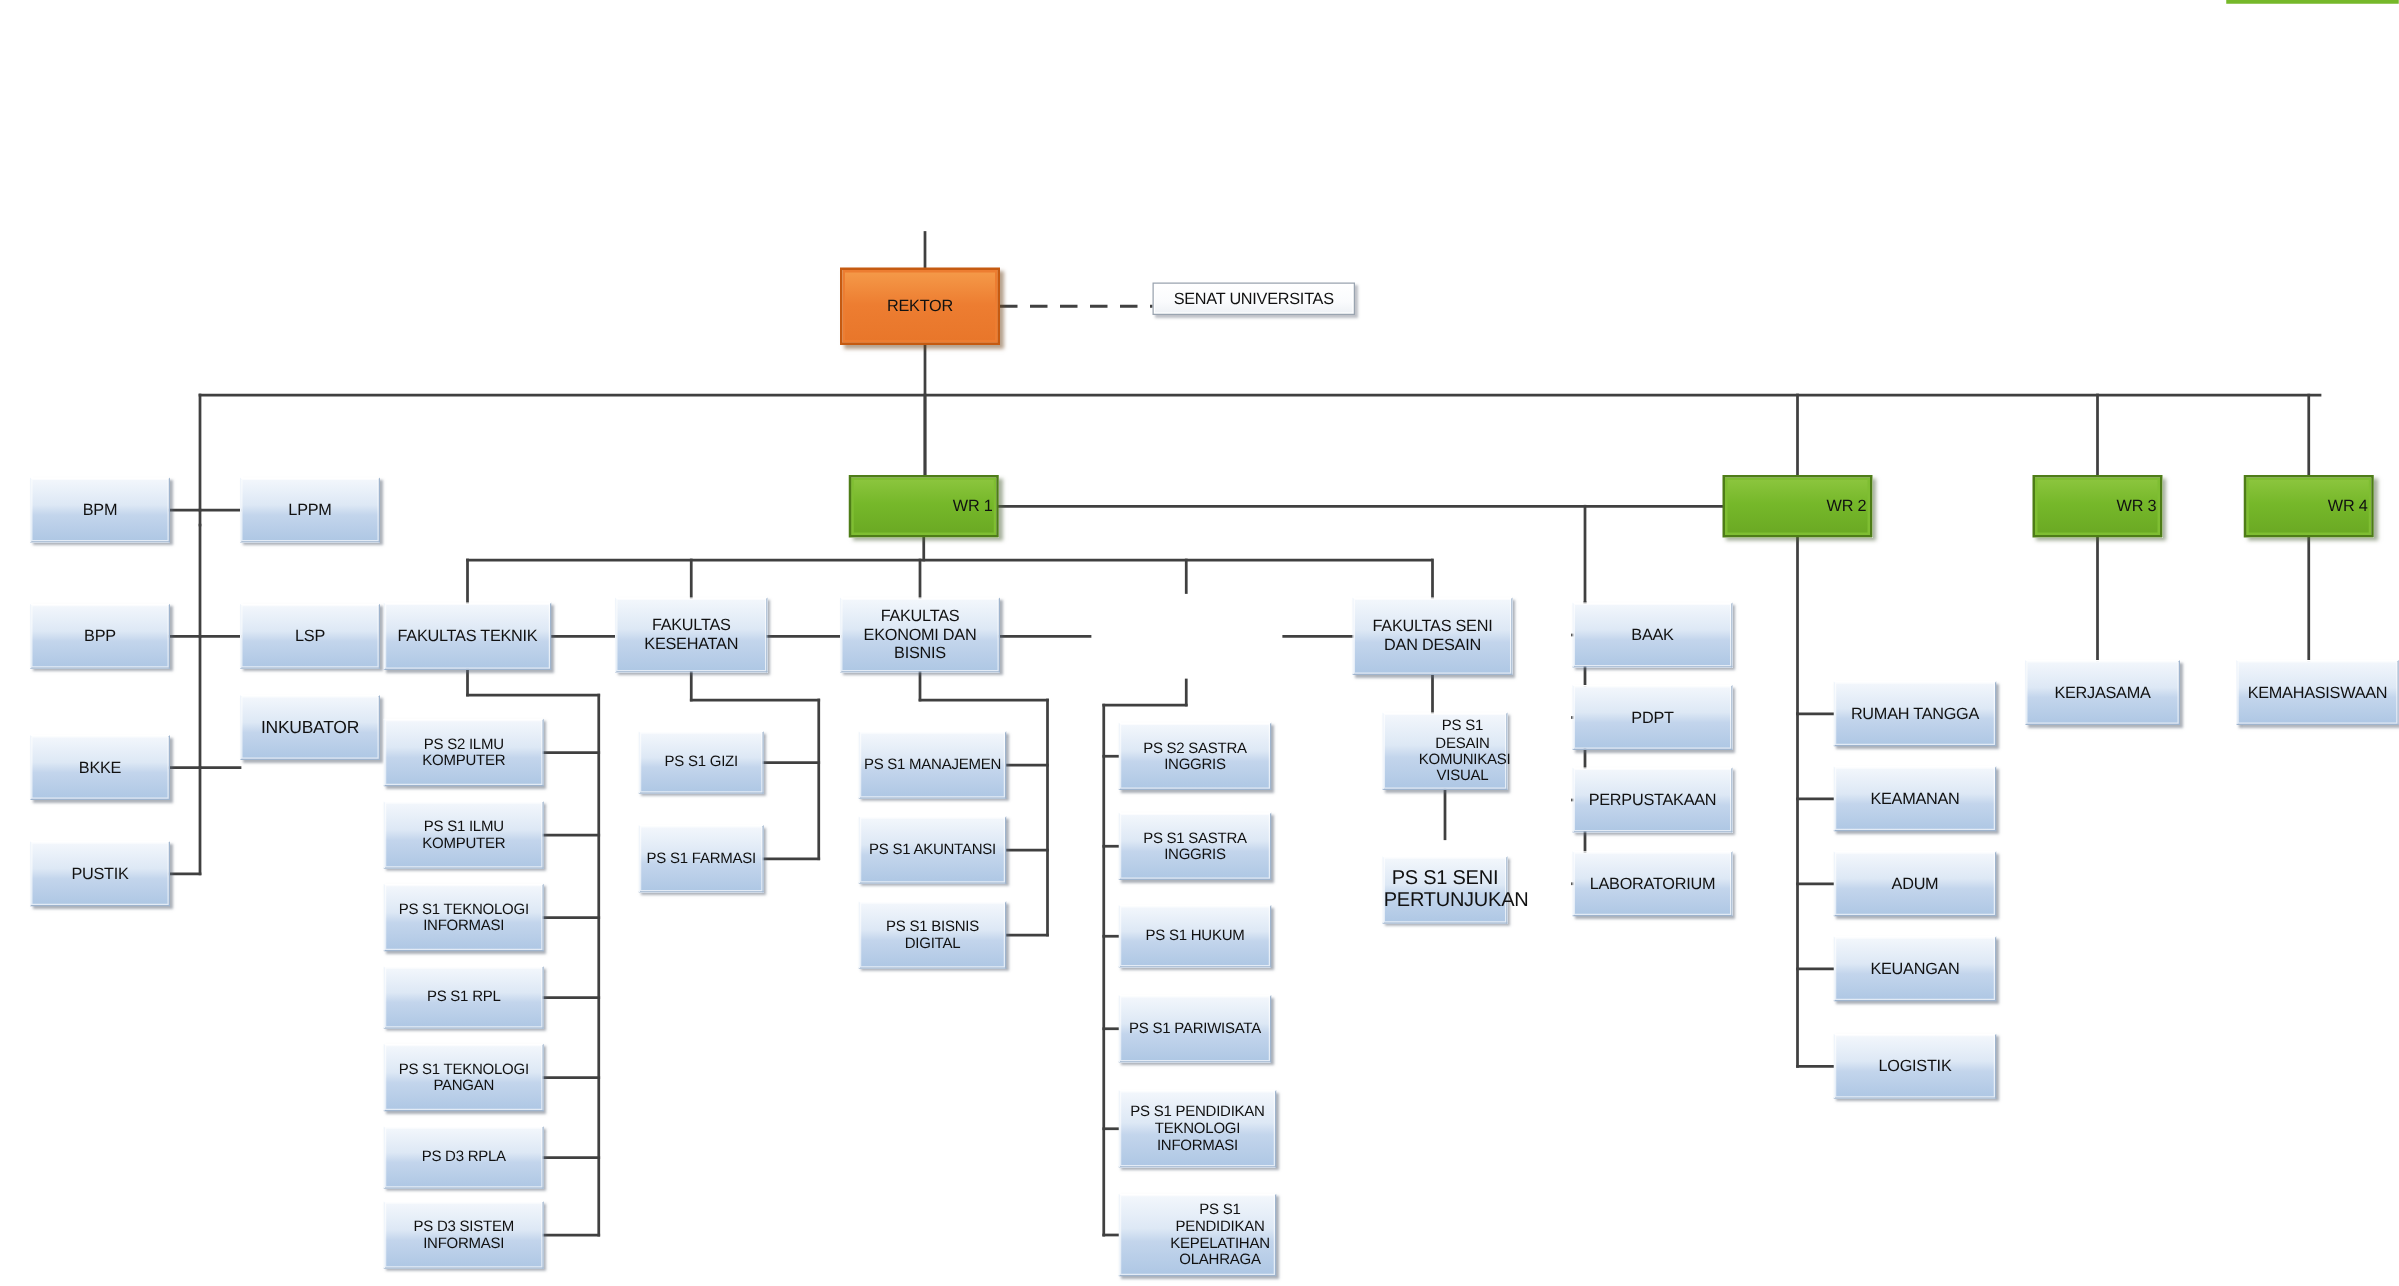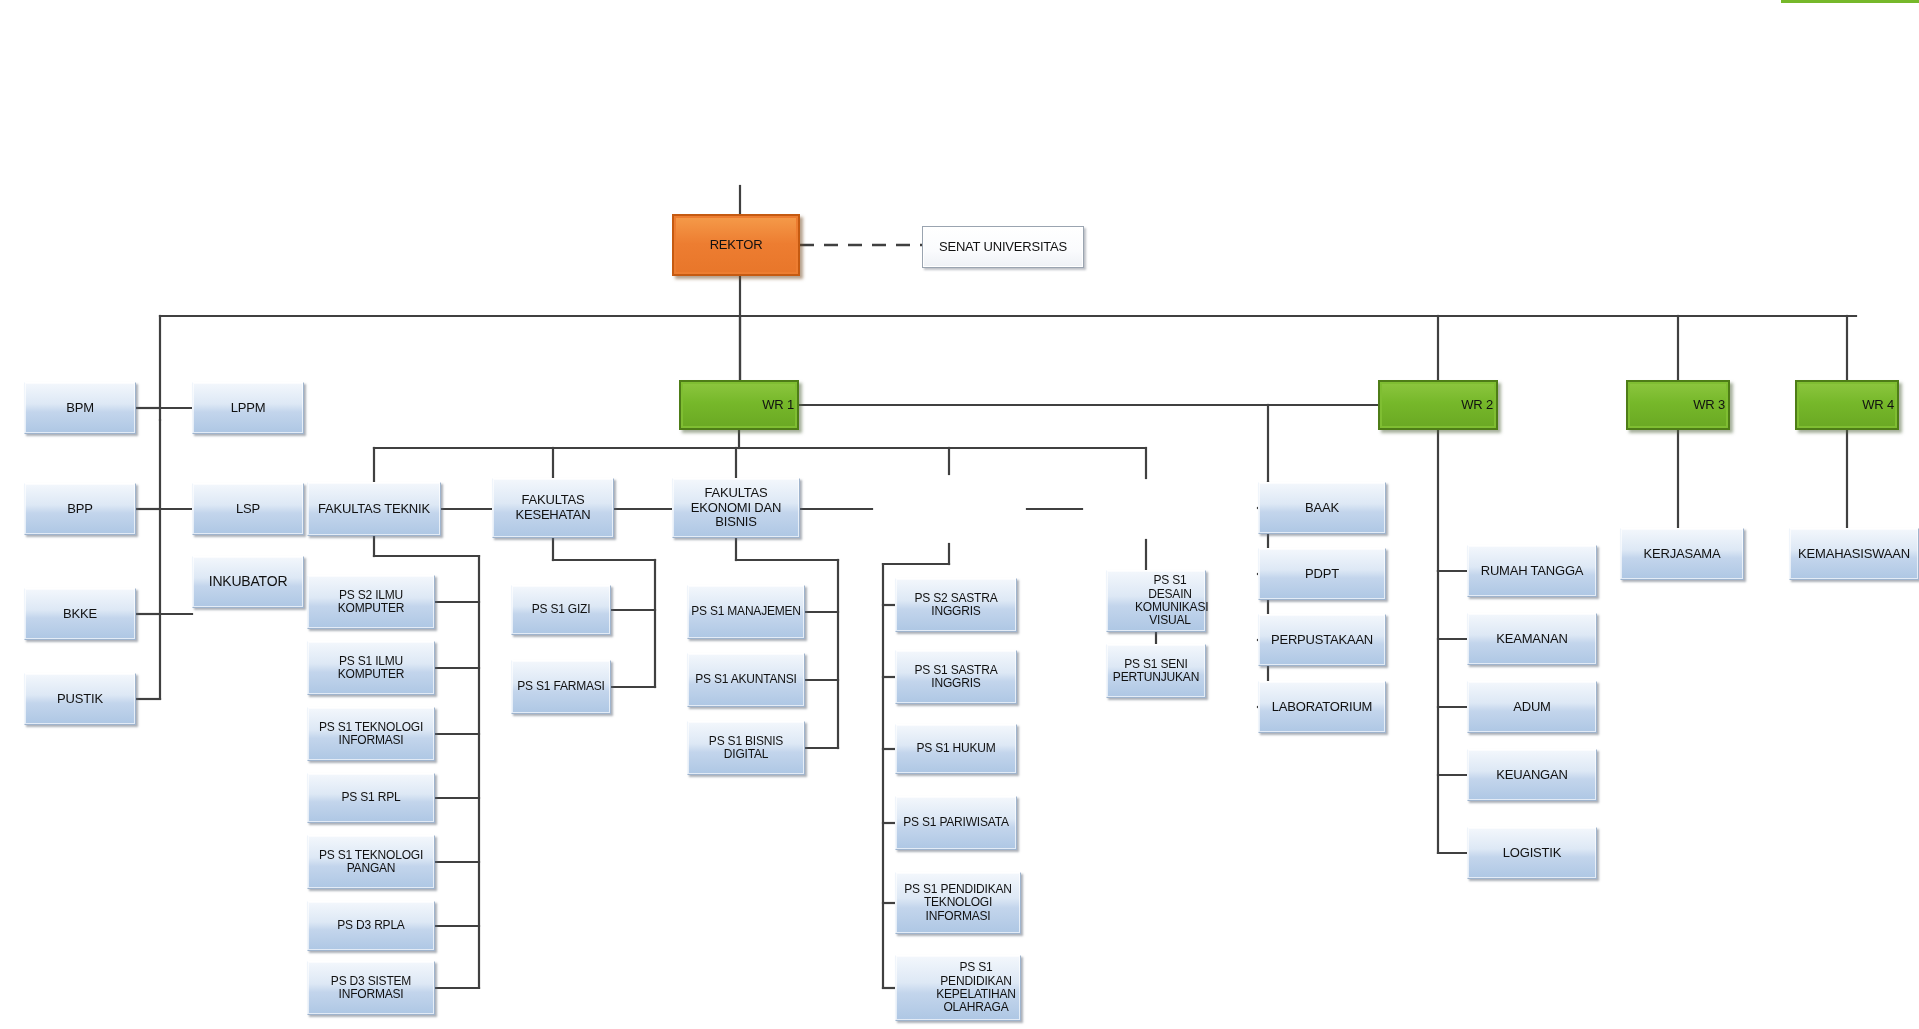--- a/index.html
+++ b/index.html
@@ -185,21 +185,21 @@
       <path d="M 1438 571 L 1438 853" stroke="#404040" stroke-width="2.2" fill="none" stroke-linecap="square"></path>
       <path d="M 1678 430 L 1678 528" stroke="#404040" stroke-width="2.2" fill="none" stroke-linecap="square"></path>
       <path d="M 1847 430 L 1847 528" stroke="#404040" stroke-width="2.2" fill="none" stroke-linecap="square"></path>
       <path d="M 800 245 L 922 245" stroke="#404040" stroke-width="2.4" fill="none" stroke-dasharray="14 10"></path>
     </svg>
 
   <div id="node-layer">
       <div class="node style-orange" style="left: 672px; top: 214px; width: 128px; height: 62px; font-size: 13px;">
         <span class="node-text">REKTOR</span>
       </div>
-      <div class="node style-white" style="left: 922px; top: 226px; width: 162px; height: 42px; font-size: 13px;">
+      <div class="node style-white" style="left: 922px; top: 226px; width: 162px; height: 26px; font-size: 13px;">
         <span class="node-text">SENAT UNIVERSITAS</span>
       </div>
       <div class="node style-green" style="left: 679px; top: 380px; width: 120px; height: 50px; font-size: 13px;">
         <span class="node-text">WR 1</span>
       </div>
       <div class="node style-green" style="left: 1378px; top: 380px; width: 120px; height: 50px; font-size: 13px;">
         <span class="node-text">WR 2</span>
       </div>
       <div class="node style-green" style="left: 1626px; top: 380px; width: 104px; height: 50px; font-size: 13px;">
         <span class="node-text">WR 3</span>
@@ -230,20 +230,23 @@
       </div>
       <div class="node style-light" style="left: 307px; top: 482px; width: 134px; height: 54px; font-size: 13px;">
         <span class="node-text">FAKULTAS TEKNIK</span>
       </div>
       <div class="node style-light" style="left: 492px; top: 478px; width: 122px; height: 60px; font-size: 13px;">
         <span class="node-text">FAKULTAS KESEHATAN</span>
       </div>
       <div class="node style-light" style="left: 672px; top: 478px; width: 128px; height: 60px; font-size: 13px;">
         <span class="node-text">FAKULTAS EKONOMI DAN BISNIS</span>
       </div>
+      <div class="node style-light" style="left: 1082px; top: 478px; width: 128px; height: 62px; font-size: 13px;">
+        <span class="node-text">FAKULTAS SENI DAN DESAIN</span>
+      </div>
       <div class="node style-light" style="left: 307px; top: 575px; width: 128px; height: 54px; font-size: 12px;">
         <span class="node-text">PS S2 ILMU KOMPUTER</span>
       </div>
       <div class="node style-light" style="left: 307px; top: 641px; width: 128px; height: 54px; font-size: 12px;">
         <span class="node-text">PS S1 ILMU KOMPUTER</span>
       </div>
       <div class="node style-light" style="left: 307px; top: 707px; width: 128px; height: 54px; font-size: 12px;">
         <span class="node-text">PS S1 TEKNOLOGI INFORMASI</span>
       </div>
       <div class="node style-light" style="left: 307px; top: 773px; width: 128px; height: 50px; font-size: 12px;">
@@ -287,21 +290,21 @@
       </div>
       <div class="node style-light" style="left: 895px; top: 872px; width: 126px; height: 62px; font-size: 12px;">
         <span class="node-text">PS S1 PENDIDIKAN TEKNOLOGI INFORMASI</span>
       </div>
       <div class="node style-light" style="left: 895px; top: 955px; width: 126px; height: 66px; font-size: 12px; padding-left: 36px;">
         <span class="node-text">PS S1 PENDIDIKAN KEPELATIHAN OLAHRAGA</span>
       </div>
       <div class="node style-light" style="left: 1106px; top: 570px; width: 100px; height: 62px; font-size: 12px; padding-left: 28px;">
         <span class="node-text">PS S1 DESAIN KOMUNIKASI VISUAL</span>
       </div>
-      <div class="node style-light" style="left: 1106px; top: 644px; width: 100px; height: 54px; font-size: 12px;">
+      <div class="node style-light" style="left: 1106px; top: 685px; width: 100px; height: 54px; font-size: 16px;">
         <span class="node-text">PS S1 SENI PERTUNJUKAN</span>
       </div>
       <div class="node style-light" style="left: 1258px; top: 482px; width: 128px; height: 52px; font-size: 13px;">
         <span class="node-text">BAAK</span>
       </div>
       <div class="node style-light" style="left: 1258px; top: 548px; width: 128px; height: 52px; font-size: 13px;">
         <span class="node-text">PDPT</span>
       </div>
       <div class="node style-light" style="left: 1258px; top: 614px; width: 128px; height: 52px; font-size: 13px;">
         <span class="node-text">PERPUSTAKAAN</span>

